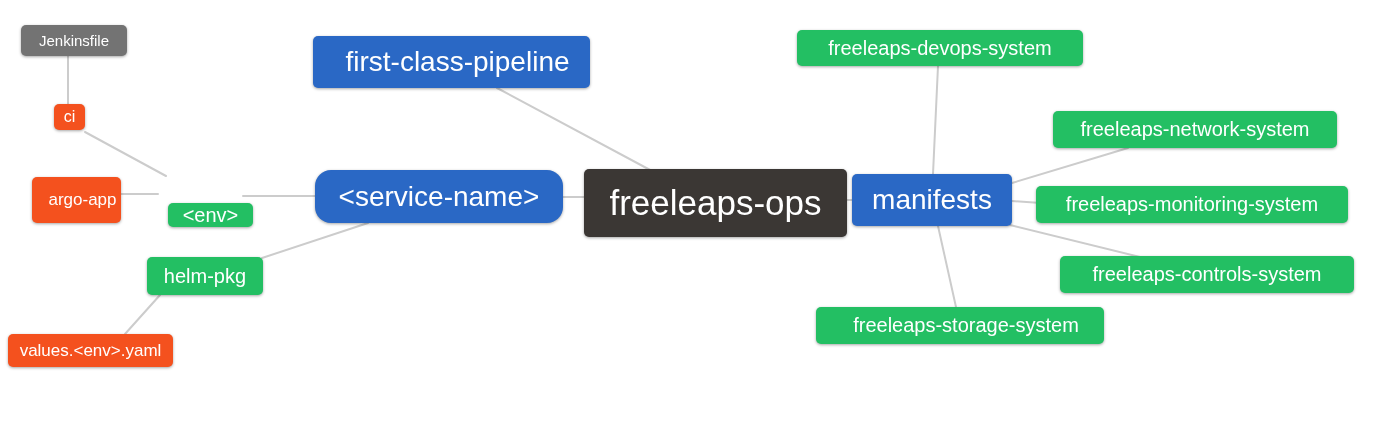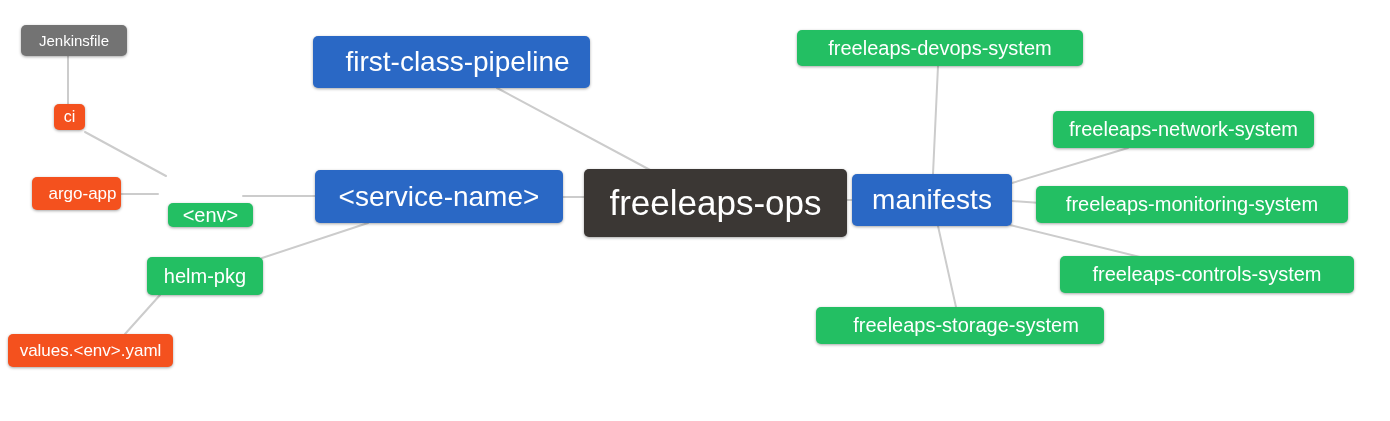--- a/index.html
+++ b/index.html
@@ -52,27 +52,27 @@
       <line x1="847" y1="200" x2="853" y2="200" stroke="#cccccc" stroke-width="2" stroke-linecap="round"></line>
       <line x1="933" y1="174" x2="938" y2="66" stroke="#cccccc" stroke-width="2" stroke-linecap="round"></line>
       <line x1="1012" y1="183" x2="1128" y2="148" stroke="#cccccc" stroke-width="2" stroke-linecap="round"></line>
       <line x1="1012" y1="201" x2="1055" y2="204" stroke="#cccccc" stroke-width="2" stroke-linecap="round"></line>
       <line x1="1010" y1="225" x2="1140" y2="257" stroke="#cccccc" stroke-width="2" stroke-linecap="round"></line>
       <line x1="938" y1="226" x2="956" y2="307" stroke="#cccccc" stroke-width="2" stroke-linecap="round"></line>
     </svg>
   <div>
       <div class="node" style="left: 21px; top: 25px; width: 106px; height: 31px; font-size: 15px; background: #737373;">Jenkinsfile</div>
       <div class="node" style="left: 54px; top: 104px; width: 31px; height: 26px; font-size: 16px; background: rgb(244, 81, 30);">ci</div>
-      <div class="node" style="left: 32px; top: 177px; width: 89px; height: 33px; font-size: 17px; background: rgb(244, 81, 30); padding-left: 12px;">argo-app</div>
+      <div class="node" style="left: 32px; top: 177px; width: 89px; height: 46px; font-size: 17px; background: rgb(244, 81, 30); padding-left: 12px;">argo-app</div>
       <div class="node" style="left: 168px; top: 175px; width: 85px; height: 24px; font-size: 20px; background: rgb(35, 191, 99); margin-top: 28px;">&lt;env&gt;</div>
-      <div class="node" style="left: 315px; top: 170px; width: 248px; height: 53px; font-size: 28px; background: rgb(42, 104, 197);">&lt;service-name&gt;</div>
+      <div class="node" style="left: 315px; top: 170px; width: 248px; height: 53px; font-size: 28px; background: rgb(42, 104, 197); border-radius: 16px;">&lt;service-name&gt;</div>
       <div class="node" style="left: 313px; top: 36px; width: 277px; height: 52px; font-size: 28px; background: rgb(42, 104, 197); padding-left: 12px;">first-class-pipeline</div>
       <div class="node" style="left: 584px; top: 169px; width: 263px; height: 68px; font-size: 35px; background: rgb(59, 55, 52);">freeleaps-ops</div>
       <div class="node" style="left: 852px; top: 174px; width: 160px; height: 52px; font-size: 28px; background: rgb(42, 104, 197);">manifests</div>
       <div class="node" style="left: 797px; top: 30px; width: 286px; height: 36px; font-size: 20px; background: rgb(35, 191, 99);">freeleaps-devops-system</div>
-      <div class="node" style="left: 1053px; top: 111px; width: 261px; height: 37px; font-size: 20px; background: rgb(35, 191, 99);">freeleaps-network-system</div>
+      <div class="node" style="left: 1053px; top: 111px; width: 284px; height: 37px; font-size: 20px; background: rgb(35, 191, 99);">freeleaps-network-system</div>
       <div class="node" style="left: 996px; top: 186px; width: 312px; height: 37px; font-size: 20px; background: rgb(35, 191, 99); margin-left: 40px;">freeleaps-monitoring-system</div>
       <div class="node" style="left: 1060px; top: 256px; width: 294px; height: 37px; font-size: 20px; background: rgb(35, 191, 99);">freeleaps-controls-system</div>
       <div class="node" style="left: 816px; top: 307px; width: 288px; height: 37px; font-size: 20px; background: rgb(35, 191, 99); padding-left: 12px;">freeleaps-storage-system</div>
       <div class="node" style="left: 147px; top: 257px; width: 116px; height: 38px; font-size: 20px; background: rgb(35, 191, 99);">helm-pkg</div>
       <div class="node" style="left: 8px; top: 334px; width: 165px; height: 33px; font-size: 17px; background: rgb(244, 81, 30);">values.&lt;env&gt;.yaml</div>
     </div>
 </div>
 
 </body></html>

